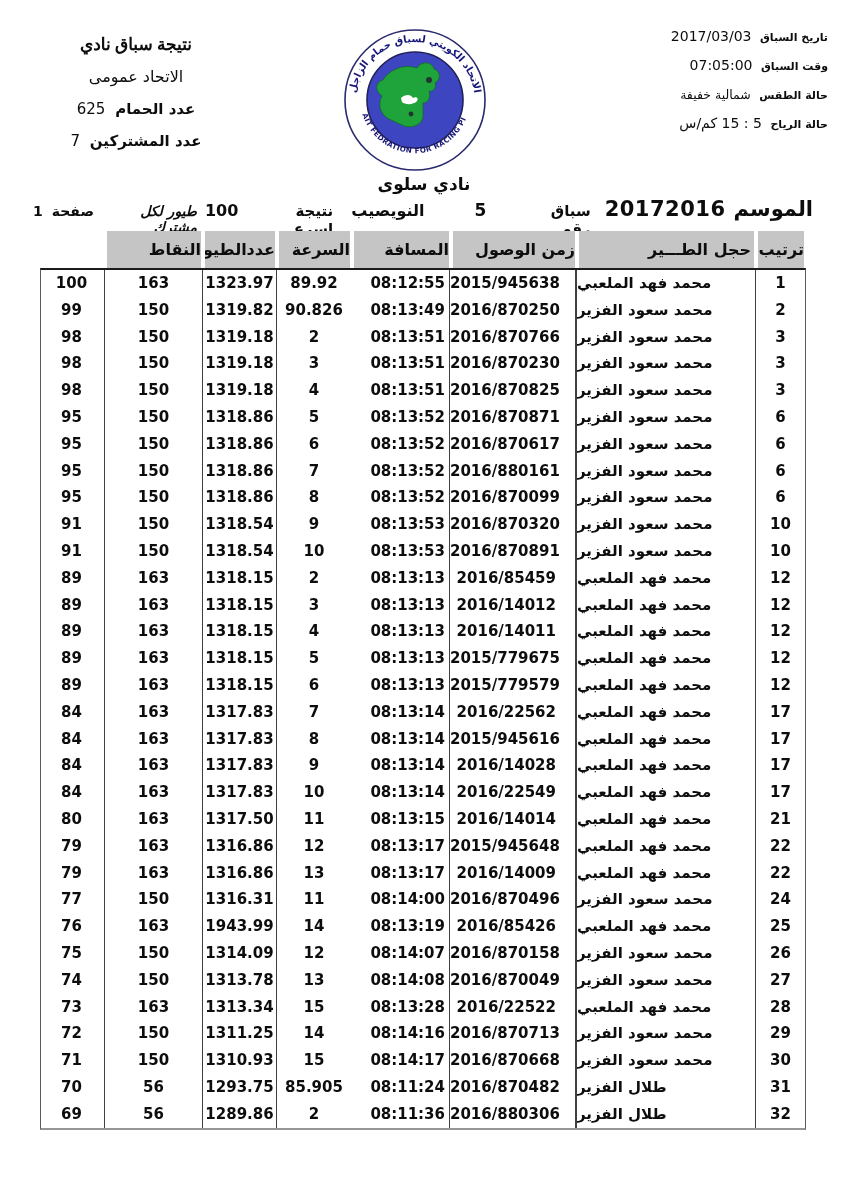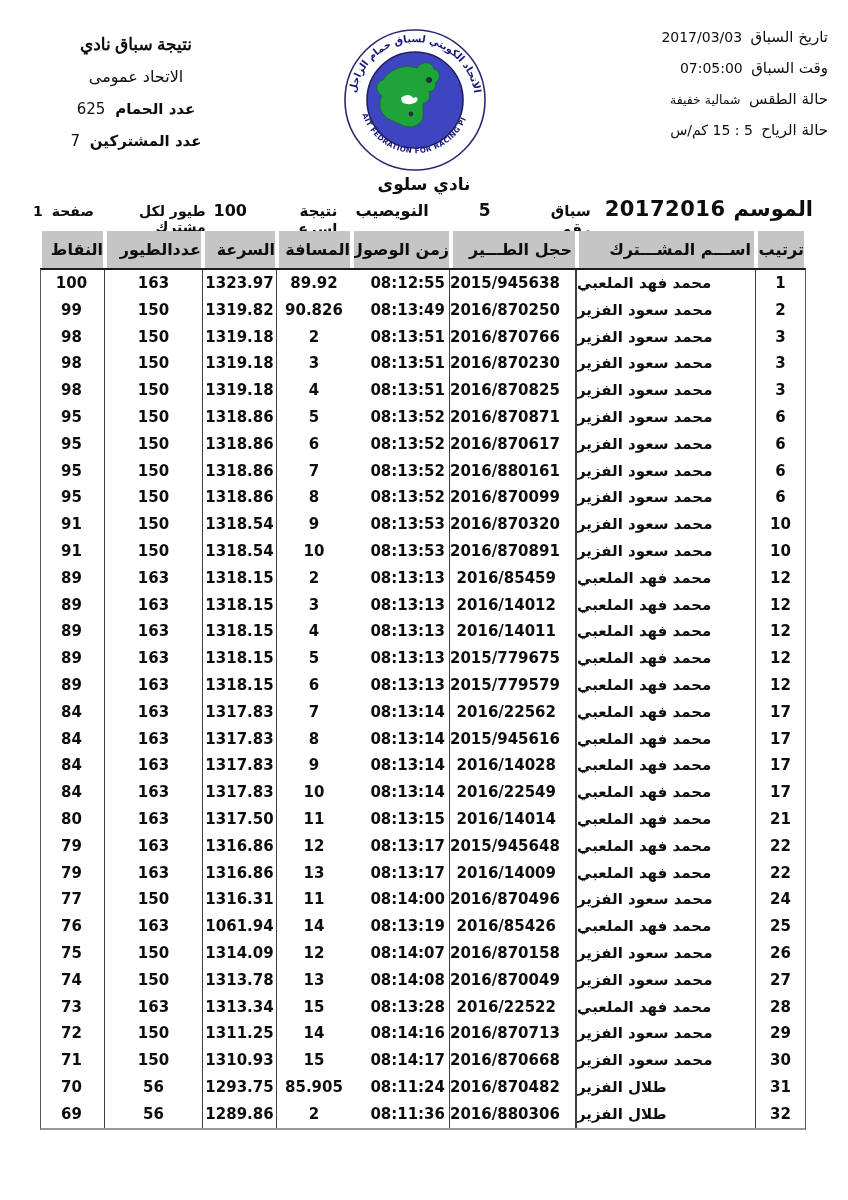--- a/index.html
+++ b/index.html
@@ -12,39 +12,39 @@
   
   .top-left{left:36px;top:34px;width:200px;text-align:center;direction:rtl;}
   .top-left .title{font-size:17px;font-weight:bold;margin-bottom:12px;font-family:Liberation Serif, serif;}
   .top-left .club{font-size:16px;margin-bottom:14px;}
   .top-left .hrow{font-size:15px;margin-bottom:14px;}
   .top-left .hrow .lbl{font-weight:bold;}
   .top-left .hrow .val{font-weight:normal;margin-inline-start:5px;}
 
   .top-right{right:20px;top:28px;text-align:right;direction:rtl;}
   .top-right .hrow{margin-bottom:13px;font-size:14px;}
-  .top-right .lbl{font-weight:normal;font-size:15px;margin-top:21px;}
+  .top-right .lbl{font-weight:bold;font-size:11px;margin-top:21px;}
   .top-right .val{font-weight:normal;margin-inline-start:4px;}
   .top-right .val.small{font-size:12.5px;}
 
   .logo-wrap{left:341px;top:26px;width:148px;height:148px;}
 
   
   .club-line{left:0;top:174px;width:100%;text-align:center;
              font-size:17px;font-weight:bold;direction:rtl;}
   .info-line{left:33px;top:197px;width:780px;direction:rtl;
              display:flex;align-items:baseline;font-weight:bold;}
   .i-season-label,.i-season{font-size:21px;}
   .i-season{margin-inline-start:8px;letter-spacing:.5px;}
   .i-race-label{font-size:15px;margin-inline-start:14px;}
   .i-race-no{font-size:17px;margin-inline-start:34px;}
   .i-location{font-size:16px;margin-inline-start:50px;}
   .i-result-label{font-size:15px;margin-inline-start:18px;}
   .i-result-count{font-size:16px;margin-inline-start:18px;}
-  .i-result-suffix{font-size:14px;margin-inline-start:8px;}
+  .i-result-suffix{font-size:14px;margin-inline-start:8px;font-style:italic;}
   .i-page-label{font-size:14px;margin-inline-start:5px;}
   .i-page-no{font-size:14px;margin-inline-start:9px;}
 
   
   .rtable{left:40px;top:231px;width:766px;direction:rtl;}
   .tgrid{display:grid;grid-template-columns:50px 179px 126px 99px 75px 74px 98px 65px;}
   .thead .th{
     background:#c5c5c5;height:37px;line-height:37px;box-sizing:border-box;
     border-left:2px solid #fff;border-right:2px solid #fff;
     font-size:16px;font-weight:bold;white-space:nowrap;overflow:hidden;
@@ -131,21 +131,20 @@
   <span class="i-result-label">نتيجة اسرع</span>
   <span class="i-result-count">100</span>
   <span class="i-result-suffix">طيور لكل مشترك</span>
   <span class="i-page-label">صفحة</span>
   <span class="i-page-no">1</span>
 </div>
 
 <div class="abs rtable">
   <div class="tgrid thead">
       <span class="th">ترتيب</span>
-      <span class="th align-r">اســـم المشـــترك</span>
       <span class="th align-r">حجل الطـــير</span>
       <span class="th">زمن الوصول</span>
       <span class="th">المسافة</span>
       <span class="th">السرعة</span>
       <span class="th">عددالطيور</span>
       <span class="th">النقاط</span>
     </div>
   <div class="tbody">
       <div class="tgrid trow">
         <span class="td c-center">1</span>
@@ -386,21 +385,21 @@
         <span class="td c-center">1316.31</span>
         <span class="td c-center">150</span>
         <span class="td c-center">77</span>
       </div>
       <div class="tgrid trow">
         <span class="td c-center">25</span>
         <span class="td c-name">محمد فهد الملعبي</span>
         <span class="td c-ring">2016/85426</span>
         <span class="td c-time">08:13:19</span>
         <span class="td c-center">14</span>
-        <span class="td c-center">1061.94</span>
+        <span class="td c-center">1943.99</span>
         <span class="td c-center">163</span>
         <span class="td c-center">76</span>
       </div>
       <div class="tgrid trow">
         <span class="td c-center">26</span>
         <span class="td c-name">محمد سعود الفزير</span>
         <span class="td c-ring">2016/870158</span>
         <span class="td c-time">08:14:07</span>
         <span class="td c-center">12</span>
         <span class="td c-center">1314.09</span>

